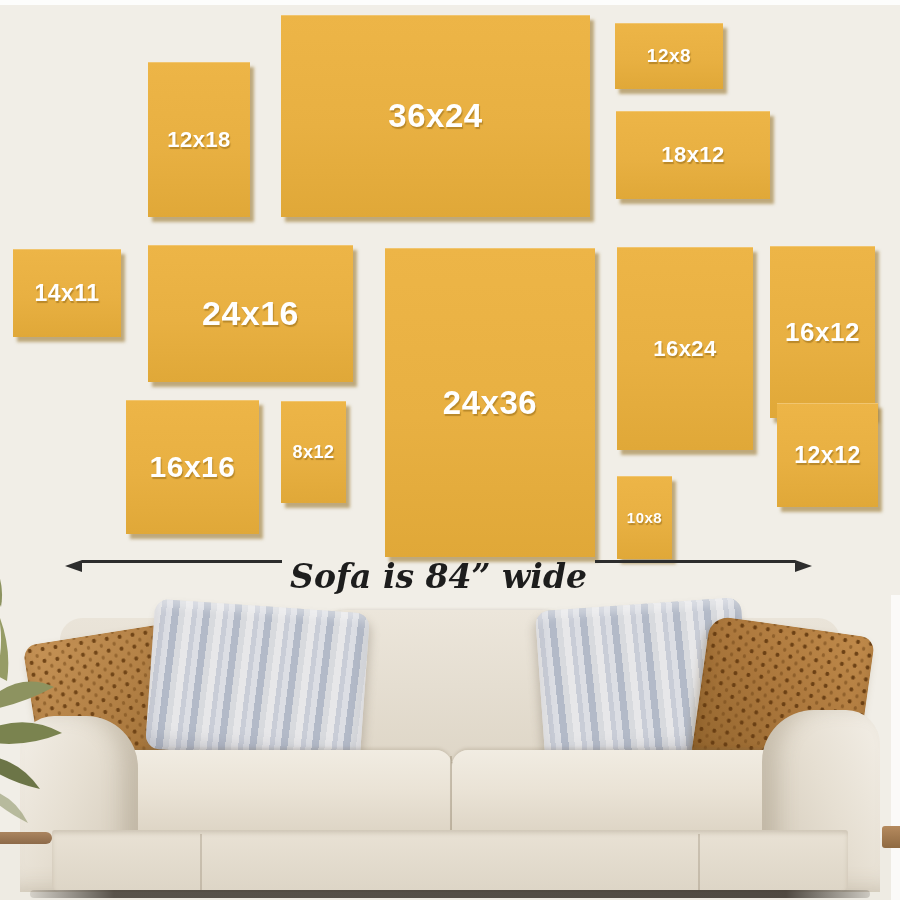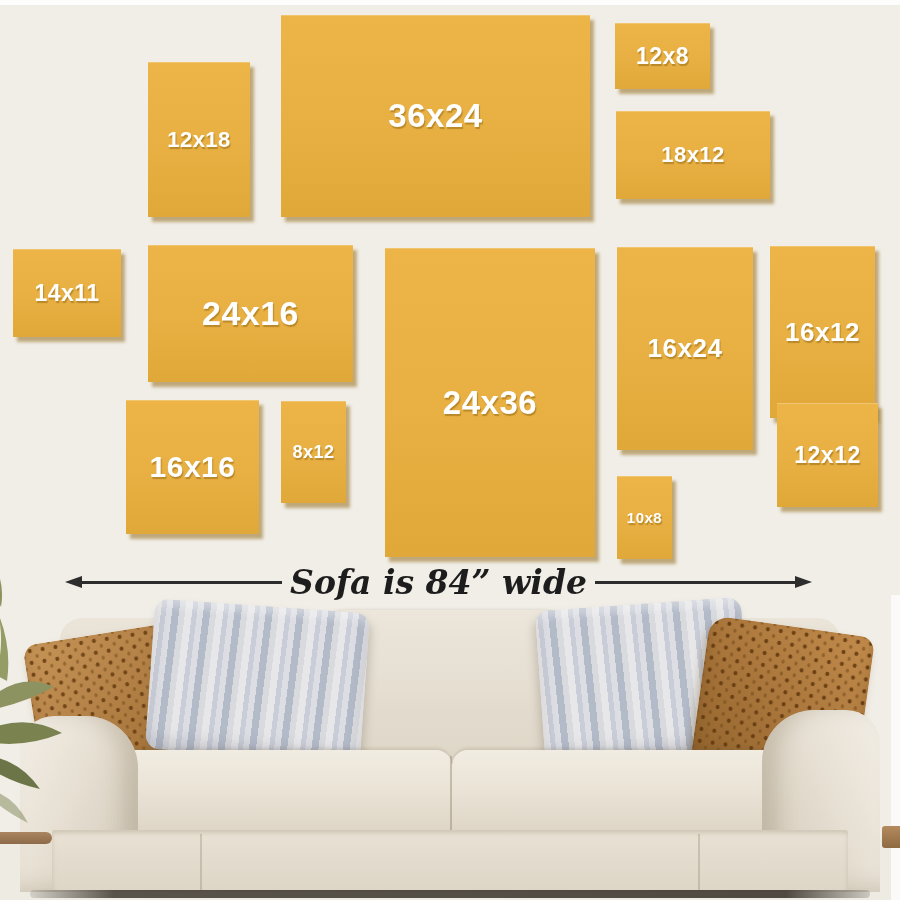--- a/index.html
+++ b/index.html
@@ -14,36 +14,36 @@
   
   .frame{
     position:absolute;display:flex;align-items:center;justify-content:center;
     background:linear-gradient(180deg,#edb547 0%,#e8b042 55%,#e0a838 100%);
     box-shadow:4px 5px 3px rgba(148,112,34,.55), inset 0 1px 0 rgba(255,255,255,.22);
     color:#ffffff;font-weight:bold;letter-spacing:.5px;
     text-shadow:1px 2px 1px rgba(146,103,22,.55);
   }
   .f-12x18{left:148px;top:62px;width:102px;height:155px;font-size:22px}
   .f-36x24{left:281px;top:15px;width:309px;height:202px;font-size:33px}
-  .f-12x8 {left:615px;top:23px;width:95px;height:66px;font-size:23px}
+  .f-12x8 {left:615px;top:23px;width:108px;height:66px;font-size:19px}
   .f-18x12{left:616px;top:111px;width:154px;height:88px;font-size:22px}
   .f-14x11{left:13px;top:249px;width:108px;height:88px;font-size:23px}
   .f-24x16{left:148px;top:245px;width:205px;height:137px;font-size:34px}
   .f-24x36{left:385px;top:248px;width:210px;height:309px;font-size:33px}
-  .f-16x24{left:617px;top:247px;width:136px;height:203px;font-size:26px}
+  .f-16x24{left:617px;top:247px;width:136px;height:203px;font-size:22px}
   .f-16x12{left:770px;top:246px;width:105px;height:172px;font-size:26px}
   .f-16x16{left:126px;top:400px;width:133px;height:134px;font-size:30px}
   .f-8x12 {left:281px;top:401px;width:65px;height:102px;font-size:18px}
   .f-10x8 {left:617px;top:476px;width:55px;height:83px;font-size:15px}
   .f-12x12{left:777px;top:403px;width:101px;height:104px;font-size:23px}
 
   
   .dim{
     position:absolute;left:65px;top:560px;width:747px;height:44px;
-    display:flex;align-items:center;z-index:3;
+    display:flex;align-items:flex-start;z-index:3;
   }
   .dim-line{flex:1;height:3px;background:#2d2d2d;}
   .ah{width:0;height:0;border-top:6px solid transparent;border-bottom:6px solid transparent;}
   .ah.left{border-right:17px solid #2d2d2d;}
   .ah.right{border-left:17px solid #2d2d2d;}
   .dim-text{
     padding:0 8px;font-family:"DejaVu Serif",serif;font-style:italic;font-weight:600;
     font-size:33px;color:#1d1d1d;white-space:nowrap;line-height:1;
   }
 

